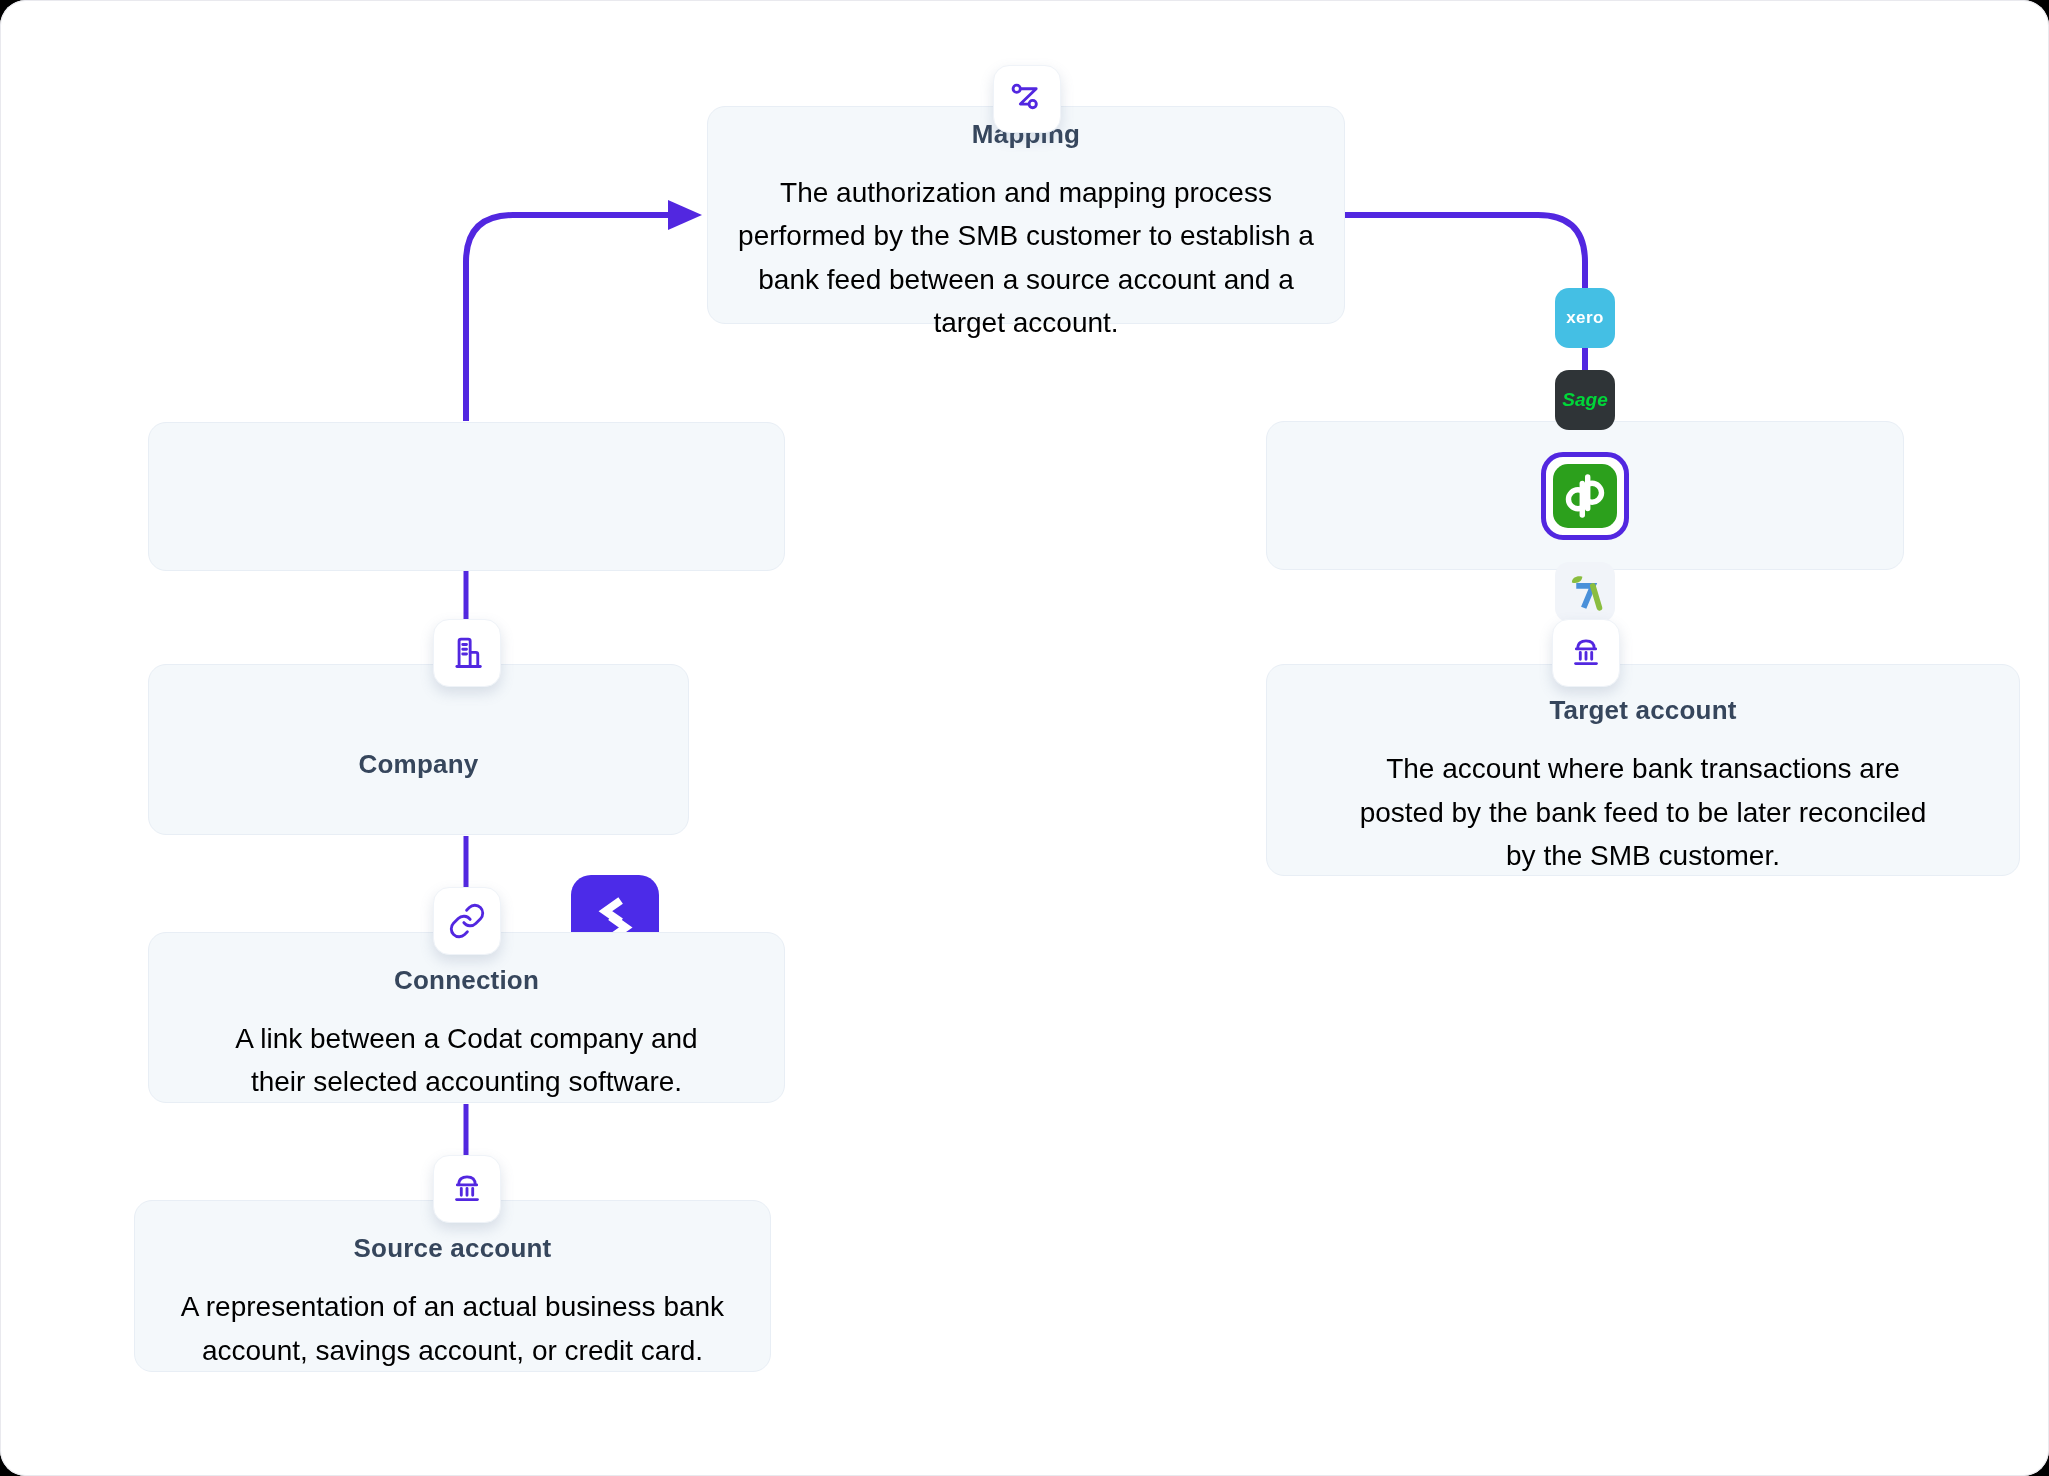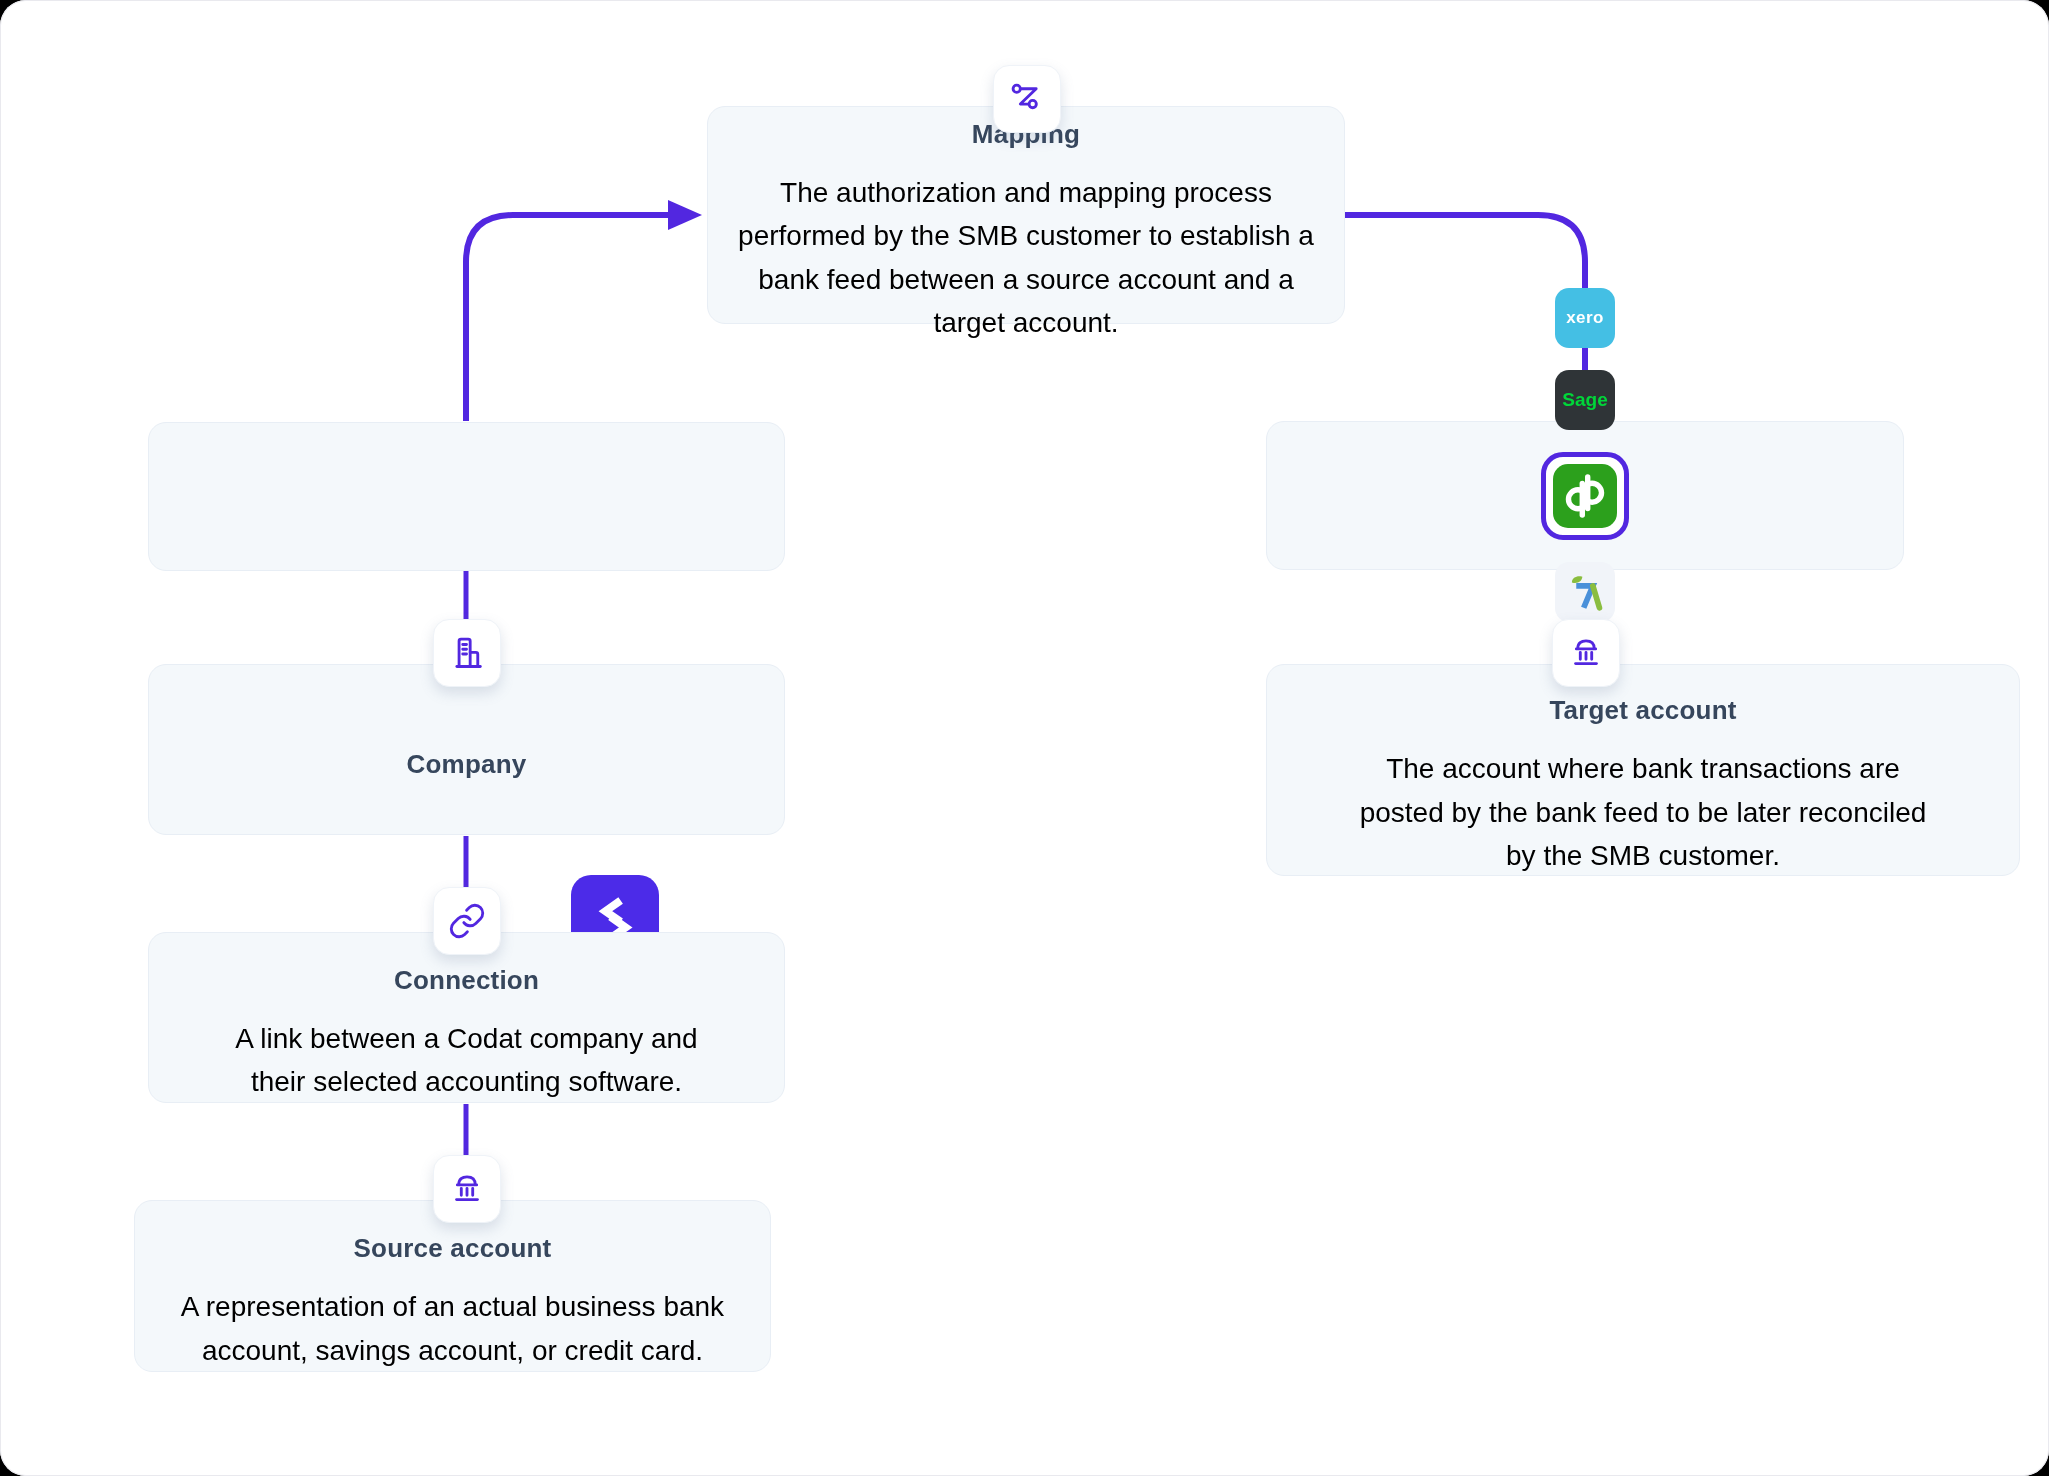--- a/index.html
+++ b/index.html
@@ -30,21 +30,21 @@
     font-size:26px;font-weight:700;color:#36465C;
     letter-spacing:.2px;margin:12px 0 12px 0;
   }
   .card .desc{
     font-size:28px;color:#000000;line-height:1.55;margin:9px;
   }
   .pad-top{padding-top:30px;}
 
   #box-mapping   {left:707px; top:106px; width:638px; height:218px;}
   #box-codat     {left:148px; top:422px; width:637px; height:149px;}
-  #box-company   {left:148px; top:664px; width:637px; height:171px;}
+  #box-company   {left:148px; top:664px; width:541px; height:171px;}
   #box-connection{left:148px; top:932px; width:637px; height:171px;}
   #box-source    {left:134px; top:1200px;width:637px; height:172px;}
   #box-logos     {left:1266px;top:421px; width:638px; height:149px;
                   flex-direction:column;gap:22px;}
   #box-target    {left:1266px;top:664px; width:754px; height:212px;}
 
   #box-mapping .desc{max-width:582px;}
   #box-company .desc{max-width:592px;}
   #box-connection .desc{max-width:520px;}
   #box-source .desc{max-width:560px;}
@@ -70,21 +70,21 @@
     display:flex;align-items:center;justify-content:center;
   }
   #codat-tile svg{width:54px;height:54px;}
 
   .tile{
     width:60px;height:60px;border-radius:14px;
     display:flex;align-items:center;justify-content:center;
     flex:0 0 auto;
   }
   .tile-xero{background:#44BFE4;color:#fff;font-size:17px;font-weight:600;letter-spacing:.4px;}
-  .tile-sage{background:#2F3437;color:#00D639;font-size:19px;font-weight:700;}
+  .tile-sage{background:#2F3437;color:#00D639;font-size:19px;font-weight:700;font-style:italic;}
   .tile-freeagent{background:#F1F4F9;}
   .tile-freeagent svg{width:42px;height:42px;}
   .qb-ring{
     width:88px;height:88px;box-sizing:border-box;
     border:5px solid #5227E0;background:#fff;border-radius:22px;
     display:flex;align-items:center;justify-content:center;flex:0 0 auto;
   }
   .tile-qb{width:64px;height:64px;background:#2CA01C;border-radius:15px;}
   .tile-qb svg{width:52px;height:52px;}
 

